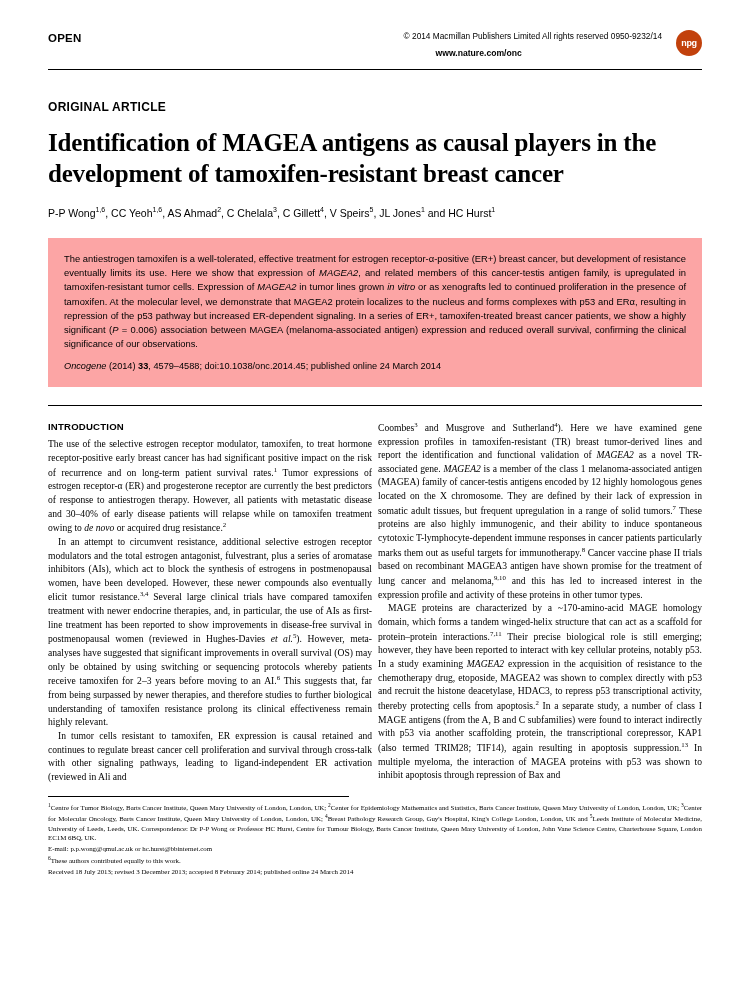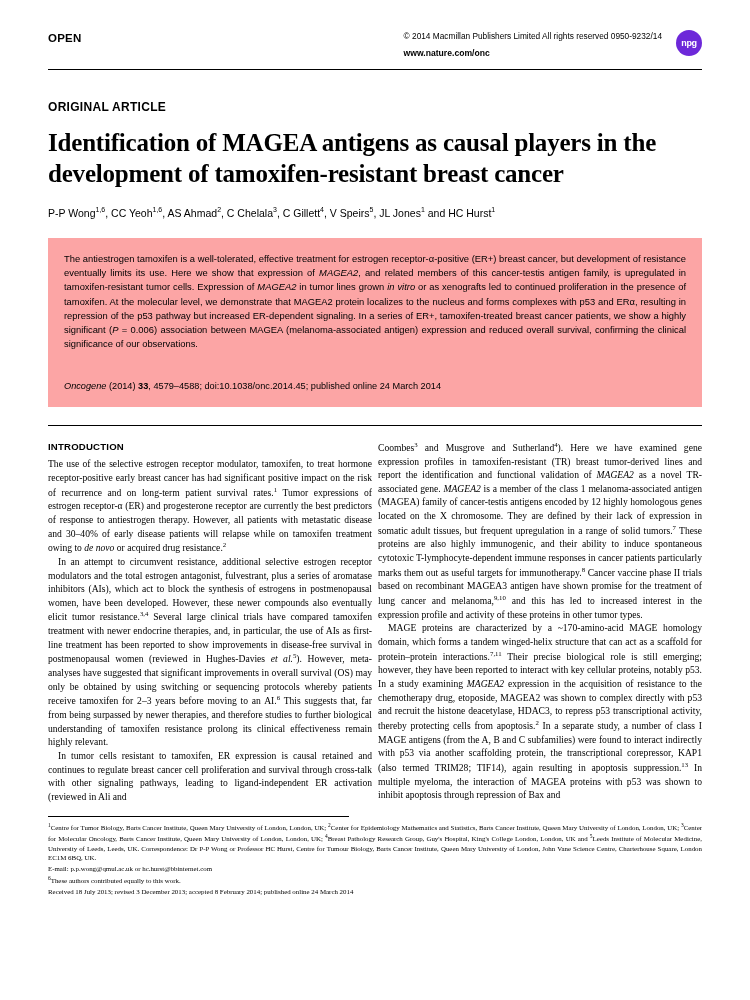--- a/index.html
+++ b/index.html
@@ -44,25 +44,25 @@
     font-family: "Liberation Sans", sans-serif;
     font-size: 8.3px;
     line-height: 1.45;
     color: #000;
     margin-left: auto;
     margin-right: 14px;
     padding-top: 2px;
   }
   .journal-line1 { margin-bottom: 1px; }
   .journal-line2 { margin-bottom: 5px; }
-  .journal-url { font-weight: bold; font-size: 8.6px; }
+  .journal-url { font-weight: bold; font-size: 8.6px; margin-left: 32px; }
   .npg-logo {
     width: 26px; height: 26px;
     border-radius: 50%;
-    background: #6d28d9;
+    background: #c2410c;
     color: #fff;
     font-family: "Liberation Sans", sans-serif;
     font-size: 9px;
     font-weight: bold;
     display: flex;
     align-items: center;
     justify-content: center;
     letter-spacing: -0.3px;
     margin-top: 2px;
     text-align: center;
@@ -102,21 +102,21 @@
     background: #fca5a5;
     margin-top: 17px;
     padding: 14px 16px 13px 16px;
     font-family: "Liberation Sans", sans-serif;
     font-size: 9.4px;
     line-height: 1.52;
     text-align: justify;
   }
   .abstract-box i { font-style: italic; }
   .abstract-cite {
-    margin-top: 28px;
+    margin-top: 8px;
     font-size: 9.2px;
   }
   .abstract-cite b { font-weight: bold; }
 
   .rule-mid {
     border-top: 1px solid #000;
     margin: 18px 0 0 0;
   }
 
   

